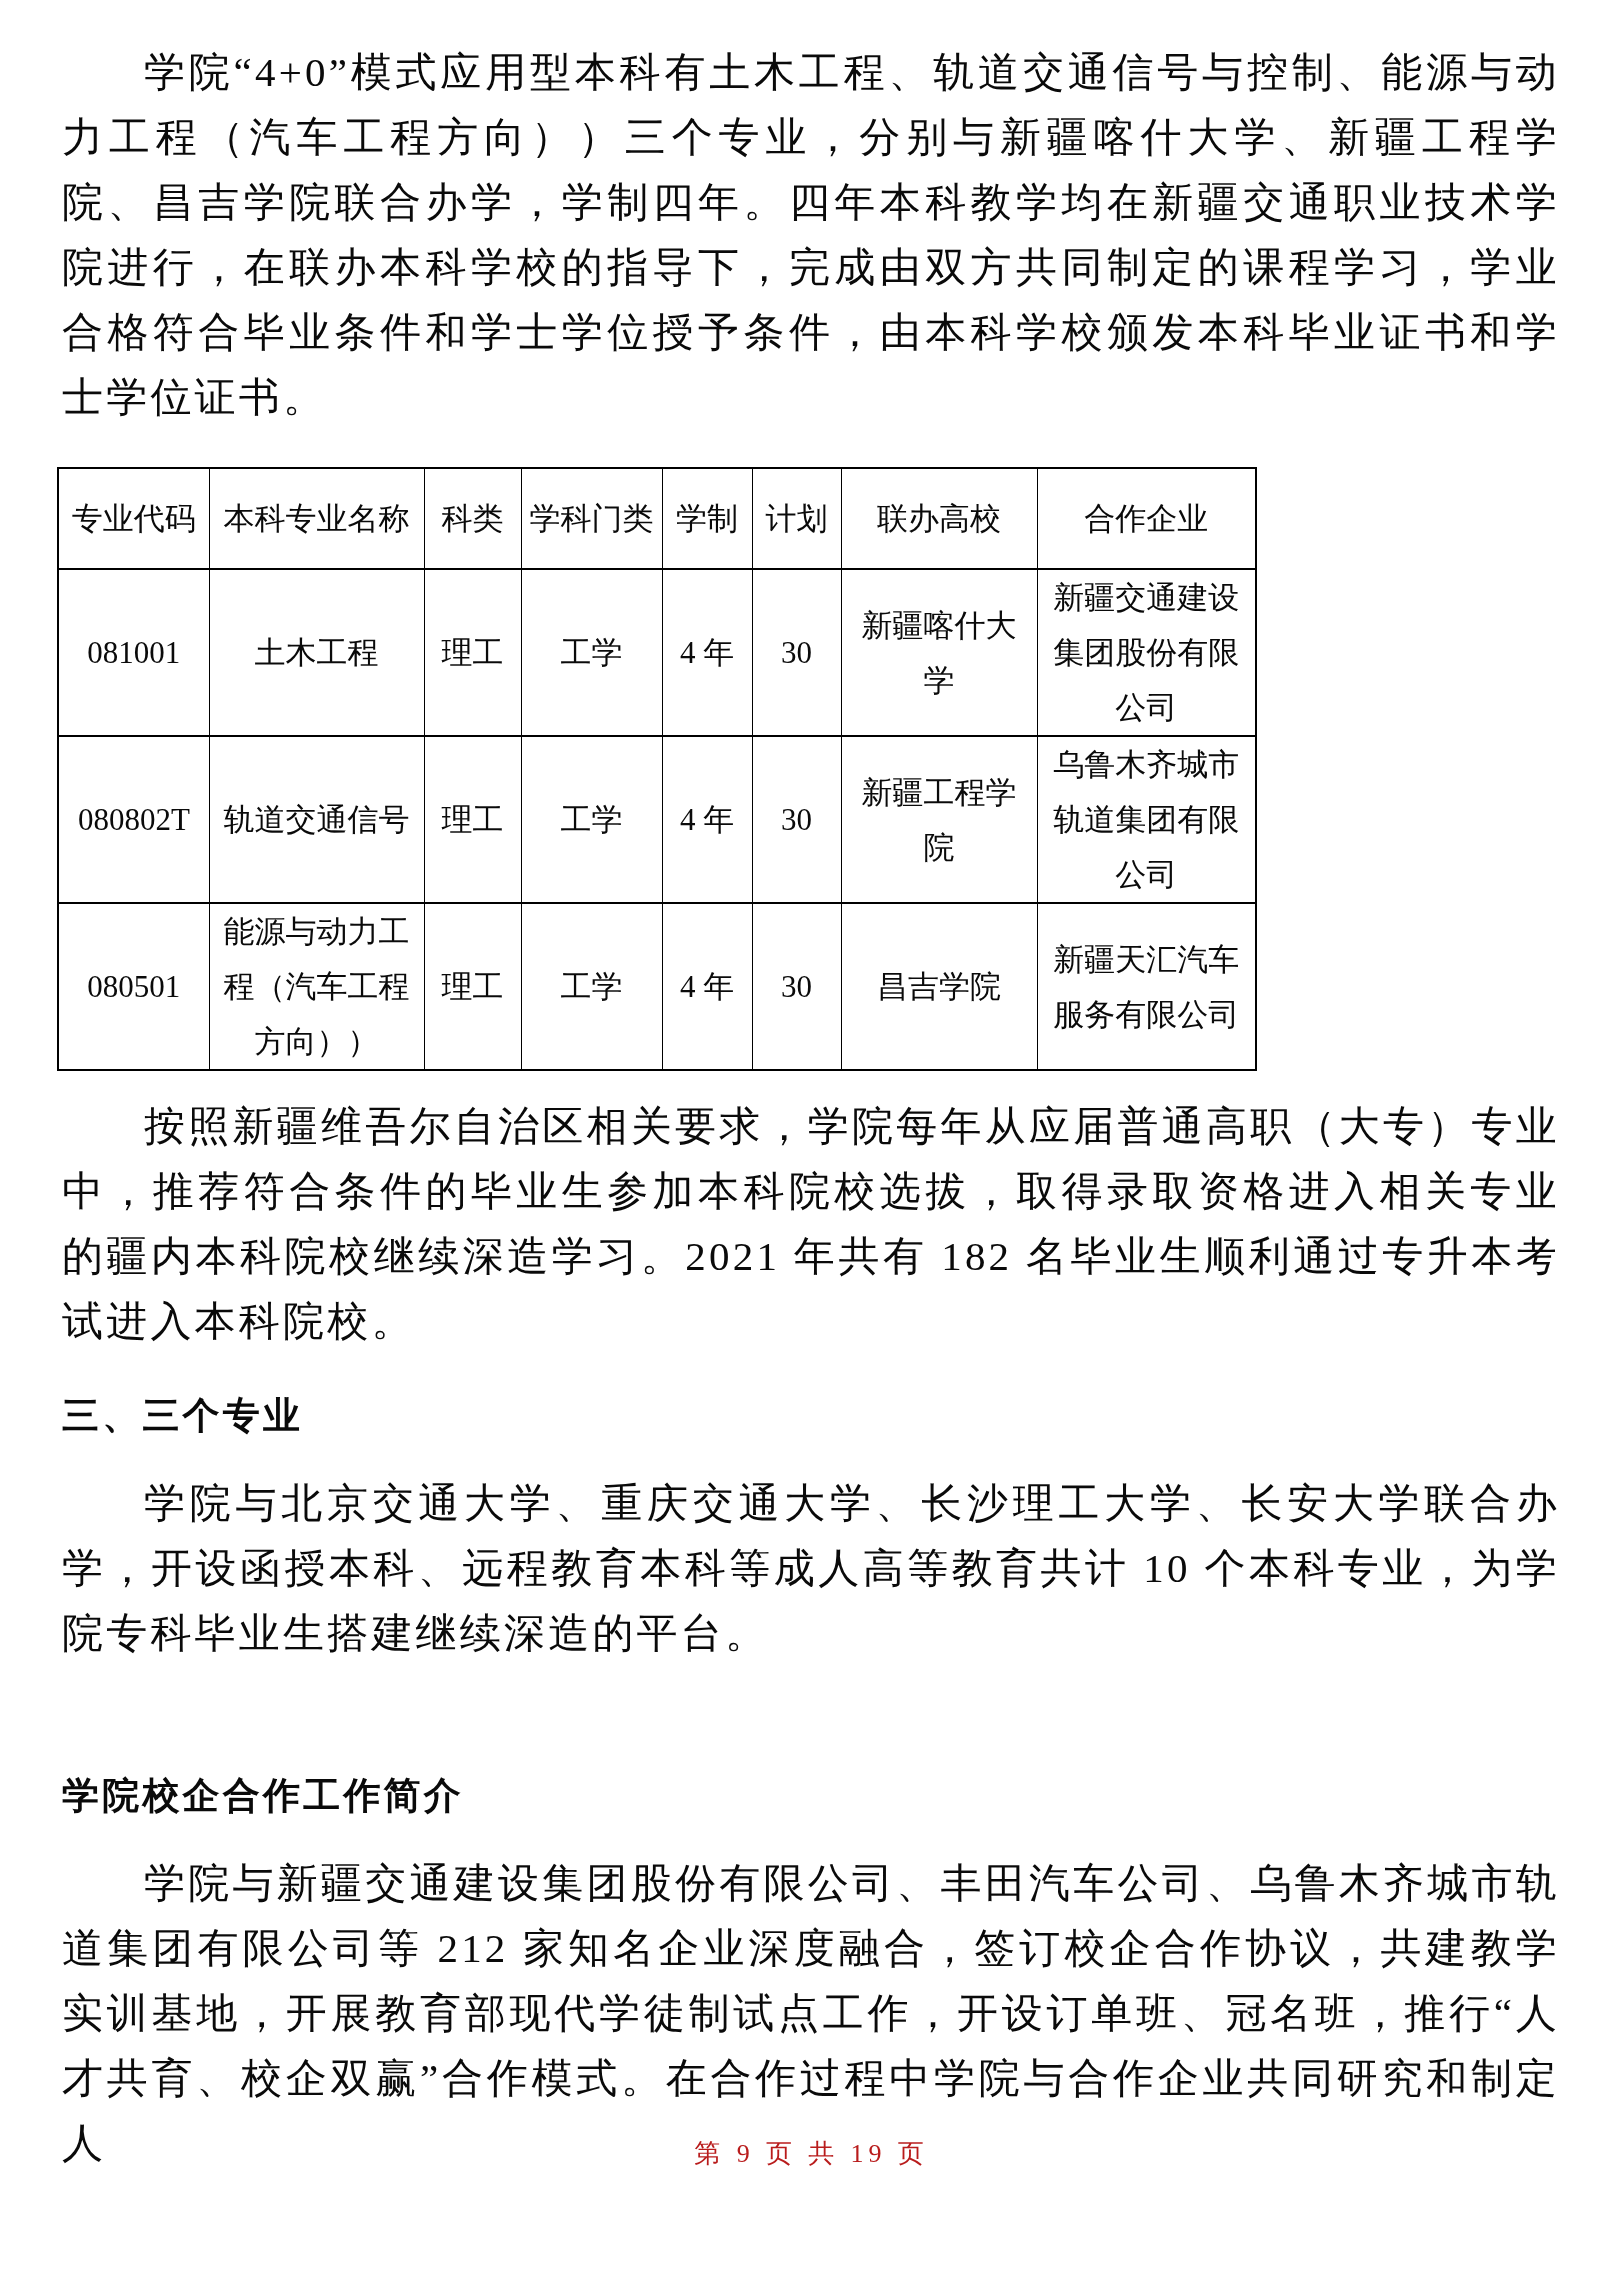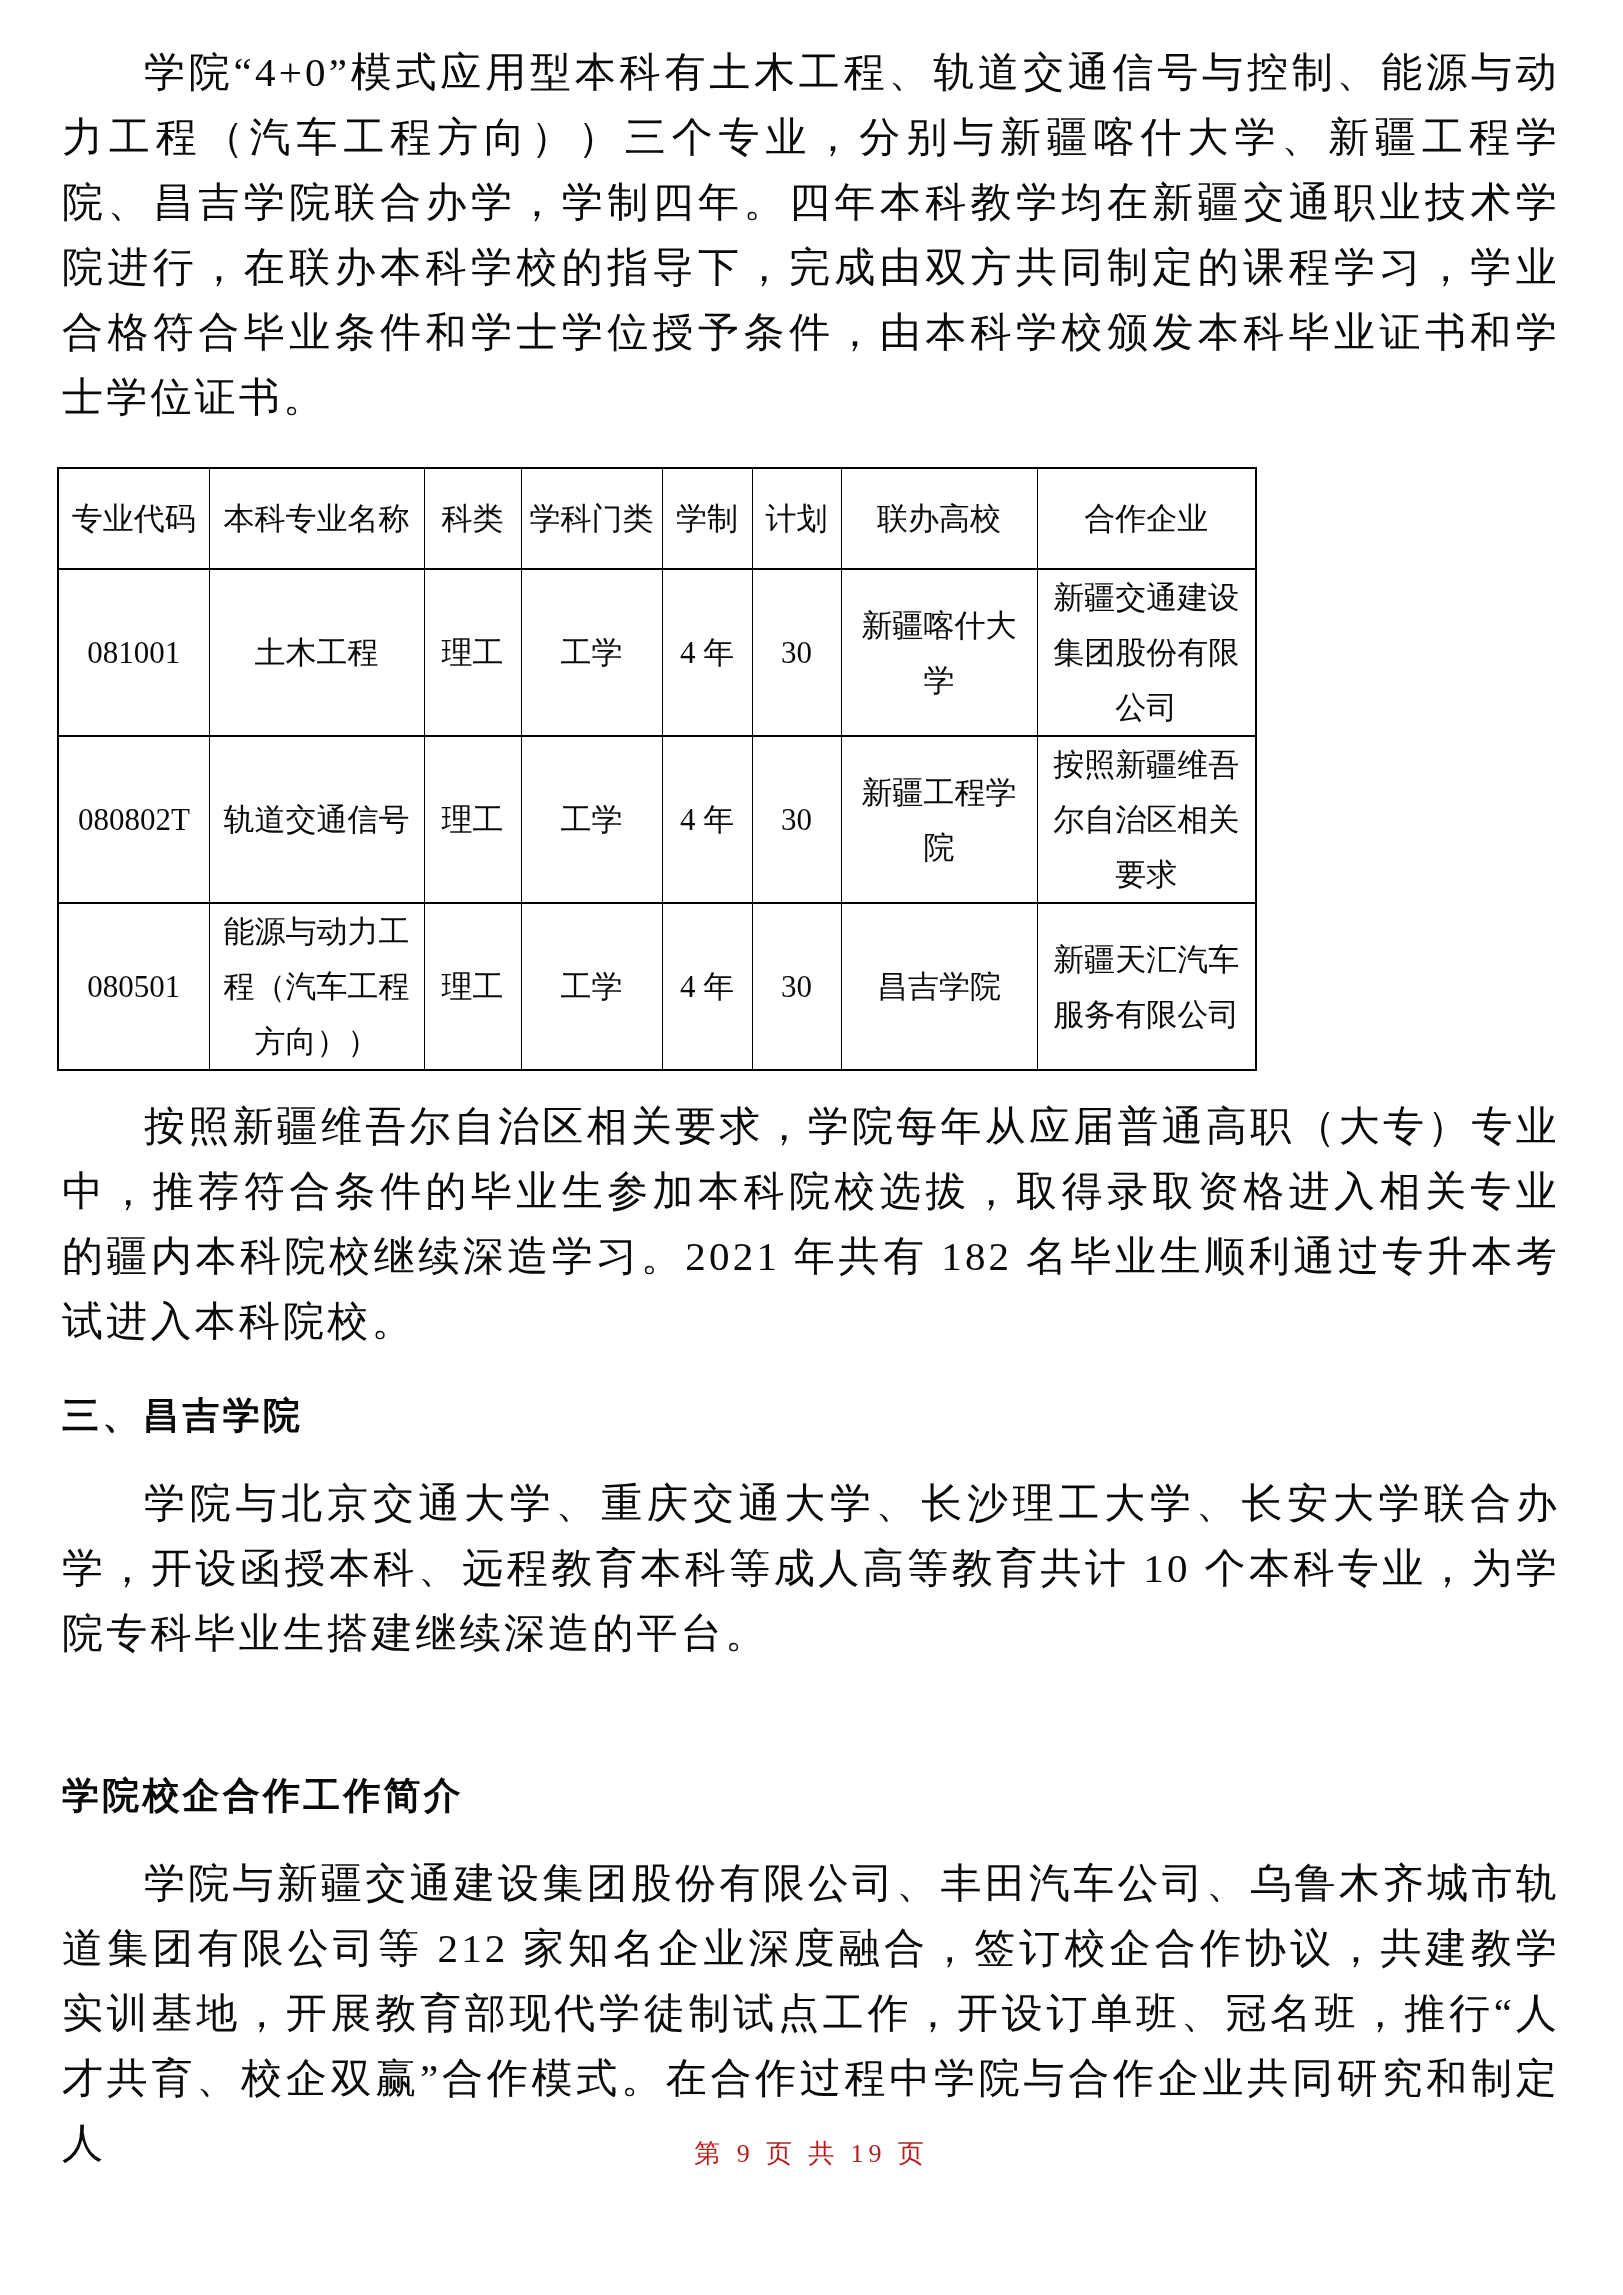--- a/index.html
+++ b/index.html
@@ -123,38 +123,38 @@
         <td class="col-company">新疆交通建设集团股份有限公司</td>
       </tr>
       <tr class="r2">
         <td class="num">080802T</td>
         <td class="col-major">轨道交通信号</td>
         <td>理工</td>
         <td>工学</td>
         <td>4 年</td>
         <td class="num">30</td>
         <td class="col-univ">新疆工程学院</td>
-        <td class="col-company">按照新疆维吾尔自治区相关要求</td>
+        <td class="col-company">乌鲁木齐城市轨道集团有限公司</td>
       </tr>
       <tr class="r3">
         <td class="num">080501</td>
         <td class="col-major small-text">能源与动力工程（汽车工程方向））</td>
         <td>理工</td>
         <td>工学</td>
         <td>4 年</td>
         <td class="num">30</td>
         <td class="col-univ">昌吉学院</td>
         <td class="col-company">新疆天汇汽车服务有限公司</td>
       </tr>
     </tbody>
   </table>
 
   <p id="p2" class="body-text">按照新疆维吾尔自治区相关要求，学院每年从应届普通高职（大专）专业中，推荐符合条件的毕业生参加本科院校选拔，取得录取资格进入相关专业的疆内本科院校继续深造学习。2021 年共有 182 名毕业生顺利通过专升本考试进入本科院校。</p>
 
-  <h2 id="h2" class="sec-heading">三、昌吉学院</h2>
+  <h2 id="h2" class="sec-heading">三、三个专业</h2>
   <p id="p3" class="body-text">学院与北京交通大学、重庆交通大学、长沙理工大学、长安大学联合办学，开设函授本科、远程教育本科等成人高等教育共计 10 个本科专业，为学院专科毕业生搭建继续深造的平台。</p>
 
   <h2 id="h3" class="sec-heading">学院校企合作工作简介</h2>
   <p id="p4" class="body-text">学院与新疆交通建设集团股份有限公司、丰田汽车公司、乌鲁木齐城市轨道集团有限公司等 212 家知名企业深度融合，签订校企合作协议，共建教学实训基地，开展教育部现代学徒制试点工作，开设订单班、冠名班，推行“人才共育、校企双赢”合作模式。在合作过程中学院与合作企业共同研究和制定人</p>
 
   <div class="page-footer">第 9 页 共 19 页</div>
 
 </div>
 
 

